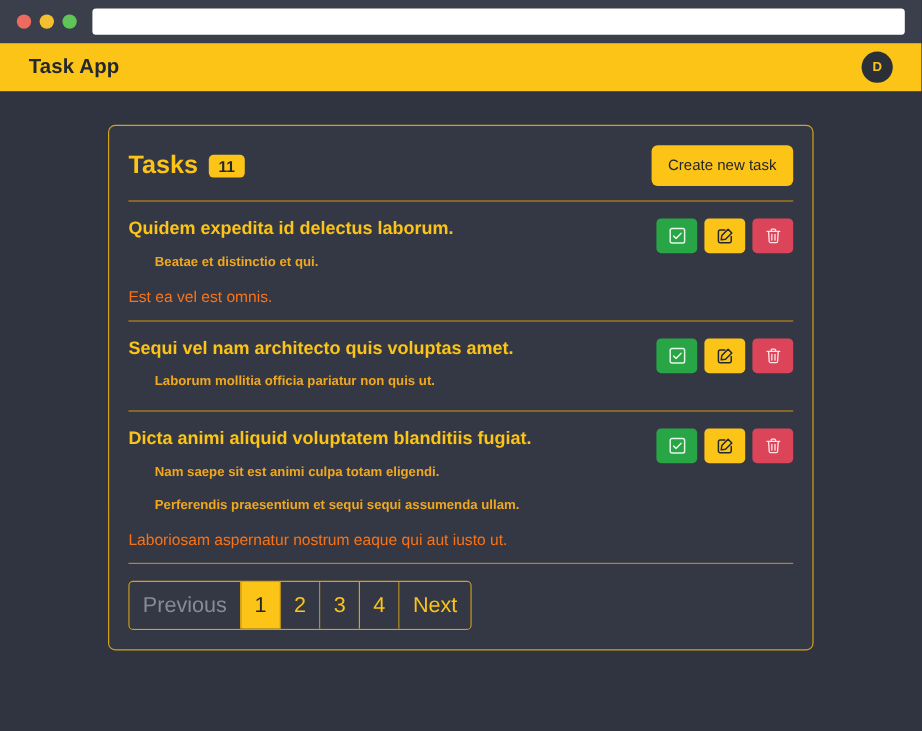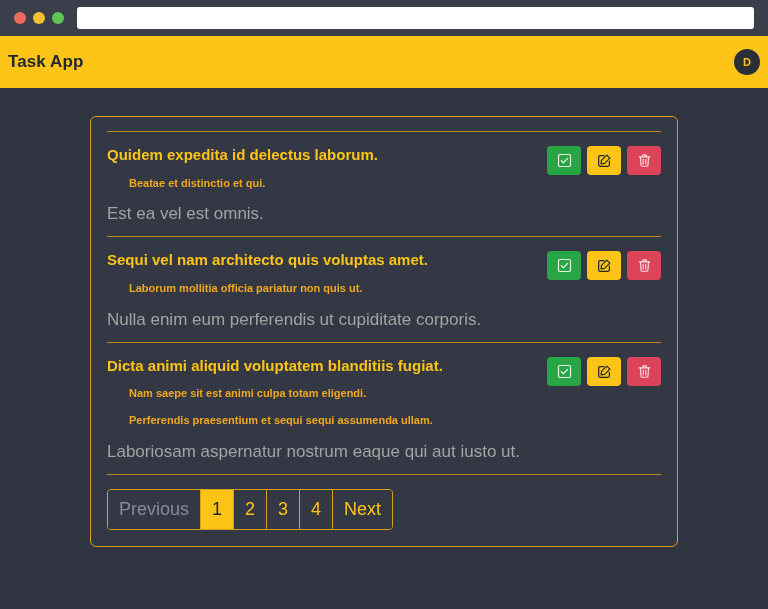--- a/index.html
+++ b/index.html
@@ -45,26 +45,26 @@
     outline: none;
     padding: 0 8px;
     font-size: 12px;
     font-family: "Liberation Sans", sans-serif;
     color: #222;
     box-sizing: border-box;
   }
 
   
   .app-navbar {
-    height: 52px;
+    height: 40px;
     background: #fcc417;
     display: flex;
     align-items: center;
     justify-content: space-between;
-    padding: 0 8px;
+    padding: 0 24px;
     box-sizing: border-box;
   }
   .app-title {
     font-size: 17px;
     font-weight: bold;
     color: #23272f;
     letter-spacing: 0.1px;
   }
   .avatar {
     width: 26px;
@@ -157,22 +157,22 @@
     list-style: none;
   }
   .task-subitem {
     font-size: 11px;
     font-weight: bold;
     color: #f0a81e;
     padding: 6px 0 6px 22px;
     line-height: 1.35;
   }
   .task-desc {
-    font-size: 17px;
-    color: #a3a3a3;
+    font-size: 13px;
+    color: #f97316;
     padding-top: 7px;
     line-height: 1.35;
   }
 
   
   .task-actions {
     display: flex;
     gap: 6px;
     padding-top: 2px;
     flex-shrink: 0;
@@ -237,20 +237,27 @@
 </div>
 
 <div class="app-navbar">
   <span class="app-title">Task App</span>
   <span class="avatar">D</span>
 </div>
 
 <div class="page-body">
   <div class="task-card">
 
+    <div class="card-header">
+      <div class="card-header-left">
+        <span class="tasks-heading">Tasks</span>
+        <span class="tasks-badge">11</span>
+      </div>
+      <button class="create-btn">Create new task</button>
+    </div>
 
     <div id="task-list">
         <div class="task-item">
           <div class="task-main">
             <div class="task-title">Quidem expedita id delectus laborum.</div>
             <ul class="task-subitems">
               <li class="task-subitem">Beatae et distinctio et qui.</li>
             </ul>
             <div class="task-desc">Est ea vel est omnis.</div>
           </div>
@@ -282,21 +289,20 @@
               </span>
             </button>
           </div>
         </div>
         <div class="task-item">
           <div class="task-main">
             <div class="task-title">Sequi vel nam architecto quis voluptas amet.</div>
             <ul class="task-subitems">
               <li class="task-subitem">Laborum mollitia officia pariatur non quis ut.</li>
             </ul>
-            <div class="task-desc">Nulla enim eum perferendis ut cupiditate corporis.</div>
           </div>
           <div class="task-actions">
             <button class="act-btn act-complete" title="Complete task">
               <span>
                 <svg width="15" height="15" viewBox="0 0 16 16" fill="none" stroke="#e8f5ea" stroke-width="1.3">
                   <rect x="1.6" y="1.6" width="12.8" height="12.8" rx="1.6"></rect>
                   <path d="M4.6 8.1l2.2 2.3 4.5-4.7" stroke-linecap="round" stroke-linejoin="round"></path>
                 </svg>
               </span>
             </button>

